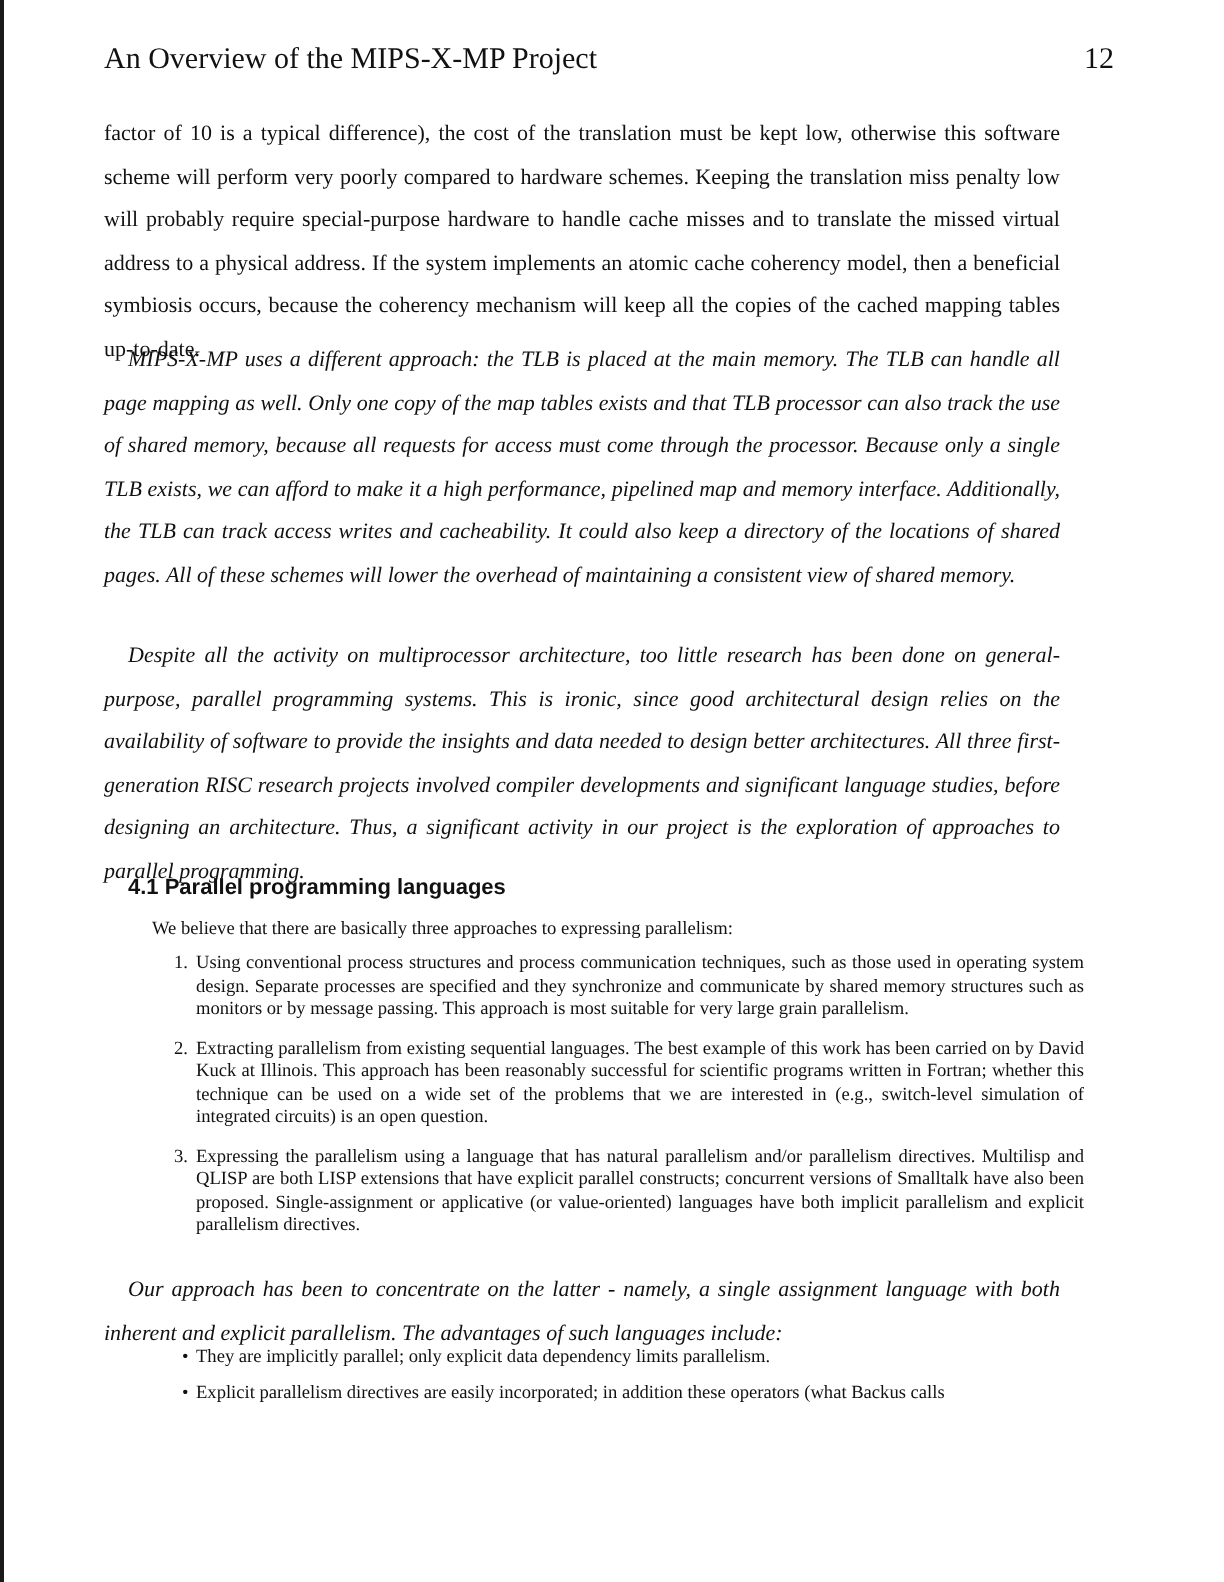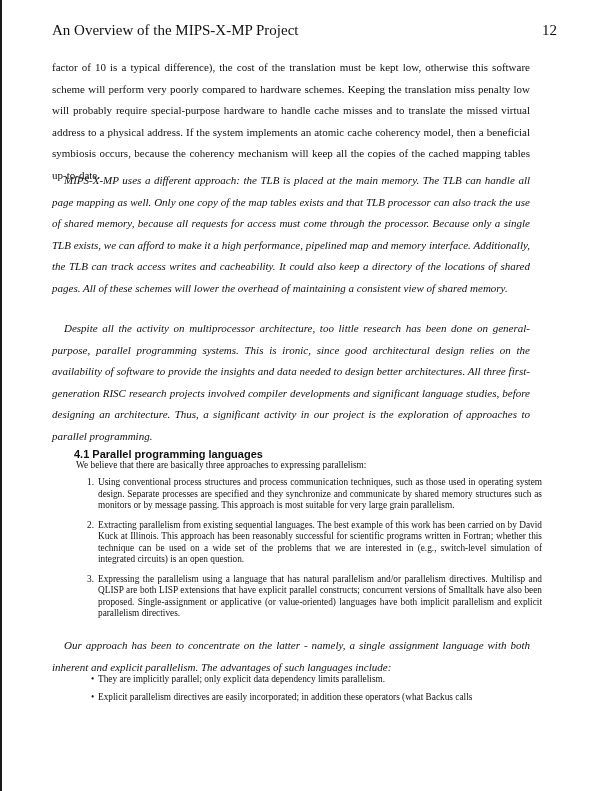--- a/index.html
+++ b/index.html
@@ -62,21 +62,21 @@
       font-weight: bold;
       font-size: 12px;
       margin: 0;
     }
     .subsection-heading {
       position: absolute;
       left: 64px;
       font-family: "Liberation Sans", "DejaVu Sans", sans-serif;
       font-weight: bold;
       font-size: 11px;
-      margin: 10px;
+      margin: 0;
     }
     .list-intro {
       position: absolute;
       left: 76px;
       font-size: 9.3px;
       margin: 0;
     }
     .numbered-list {
       position: absolute;
       left: 87px;

